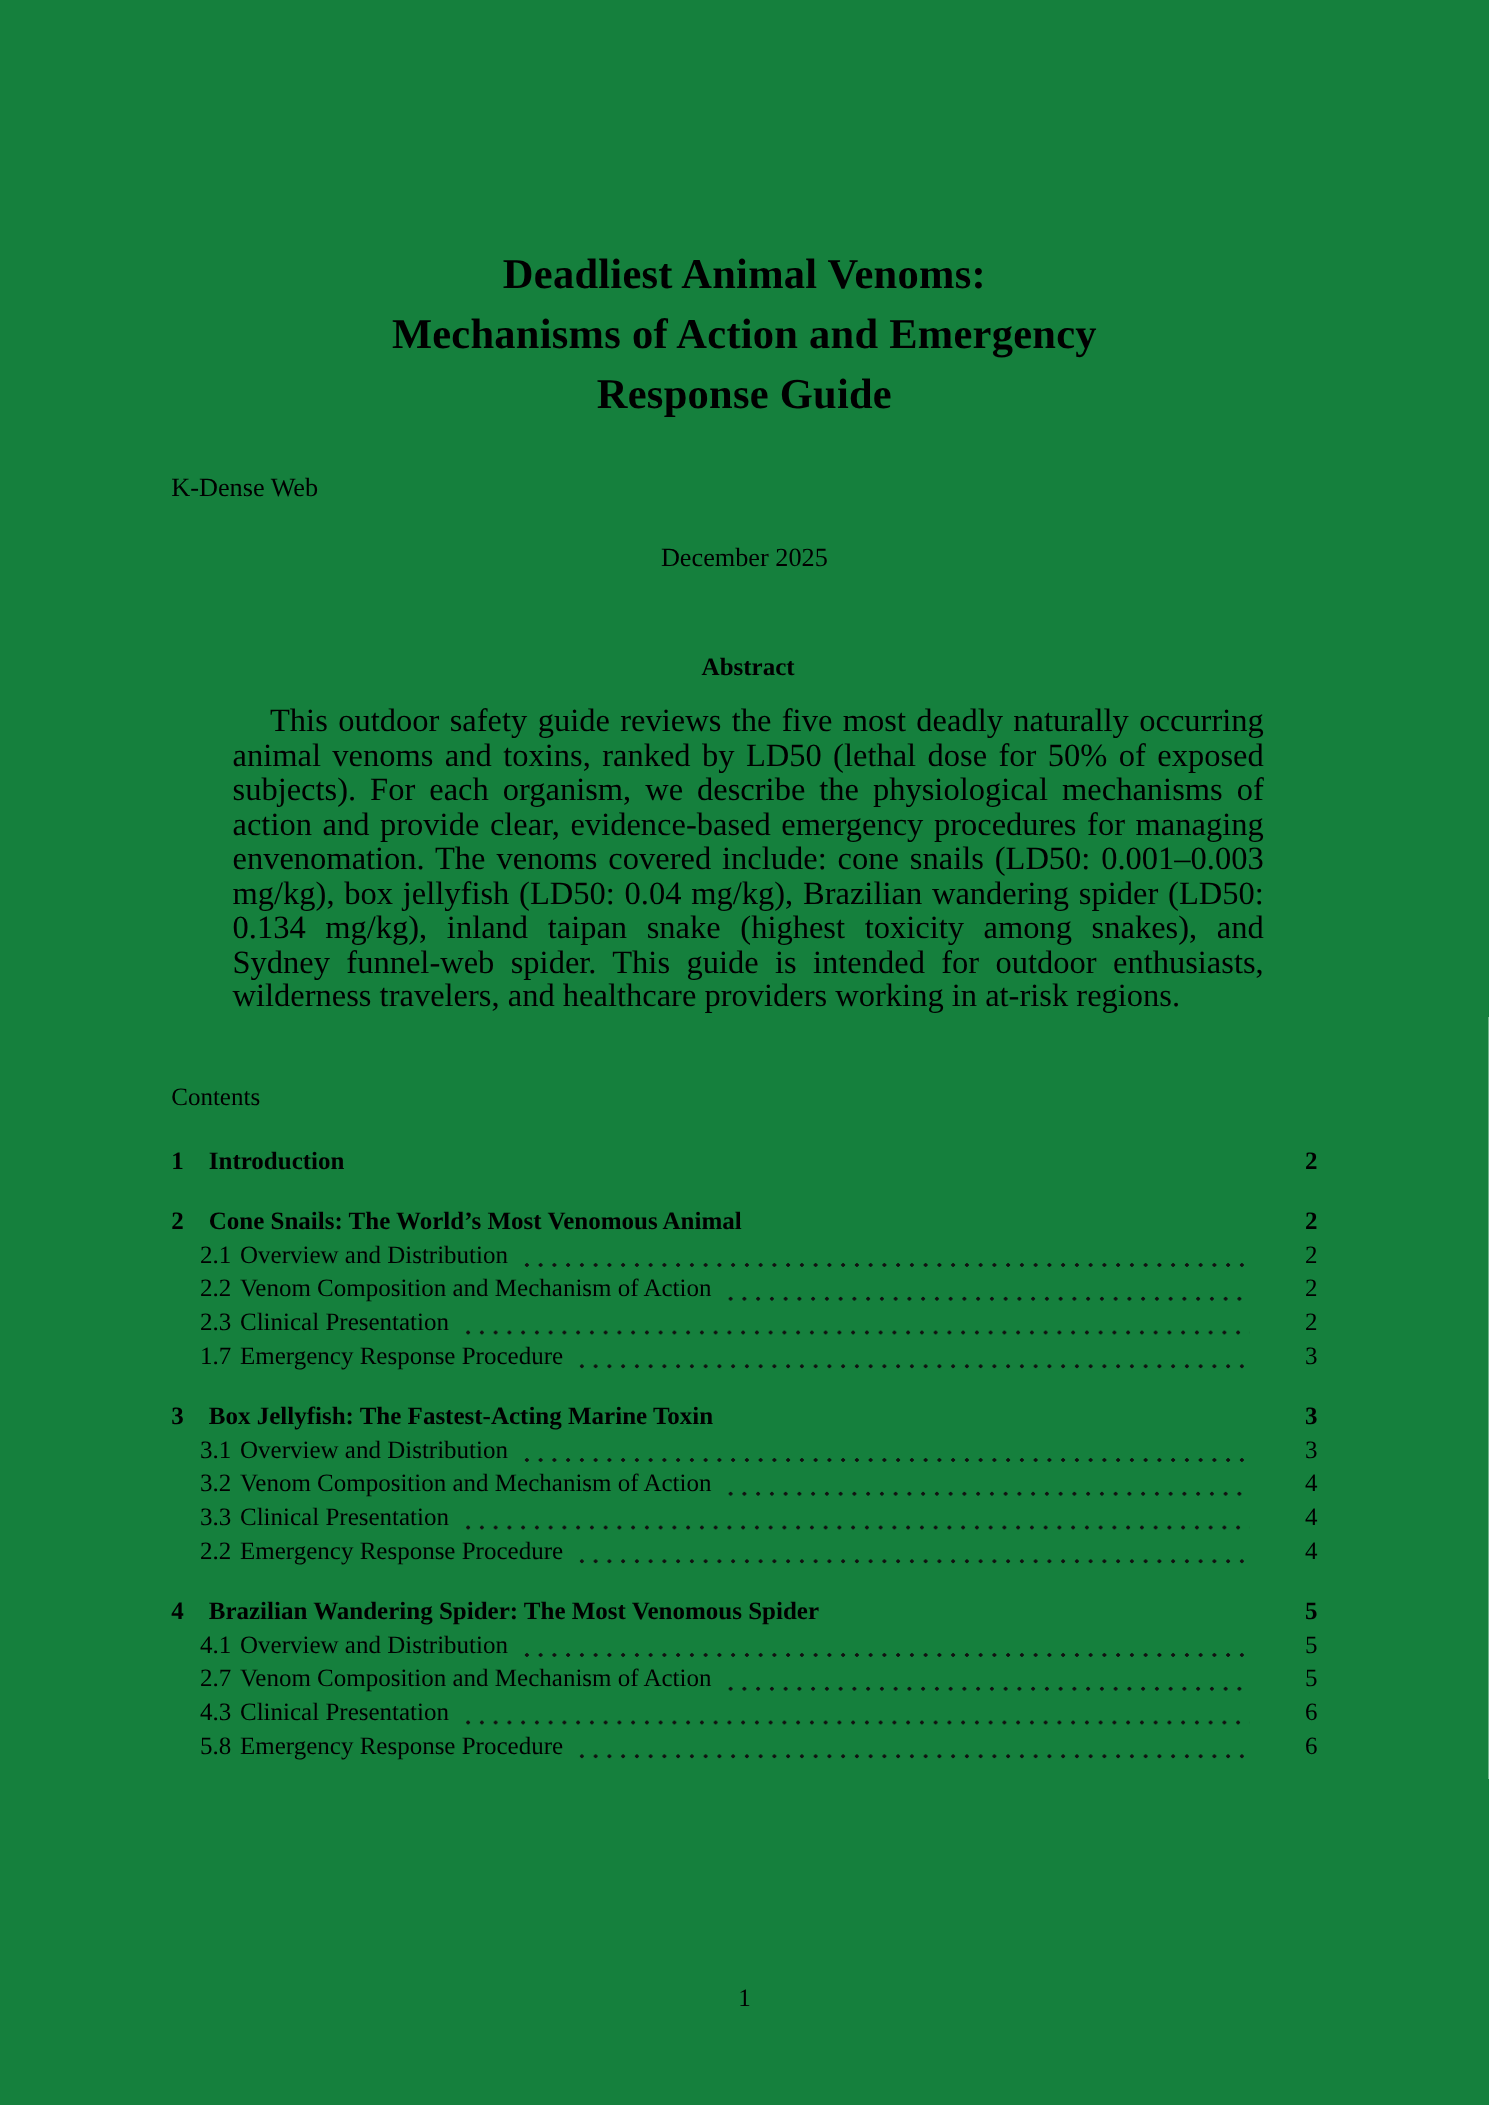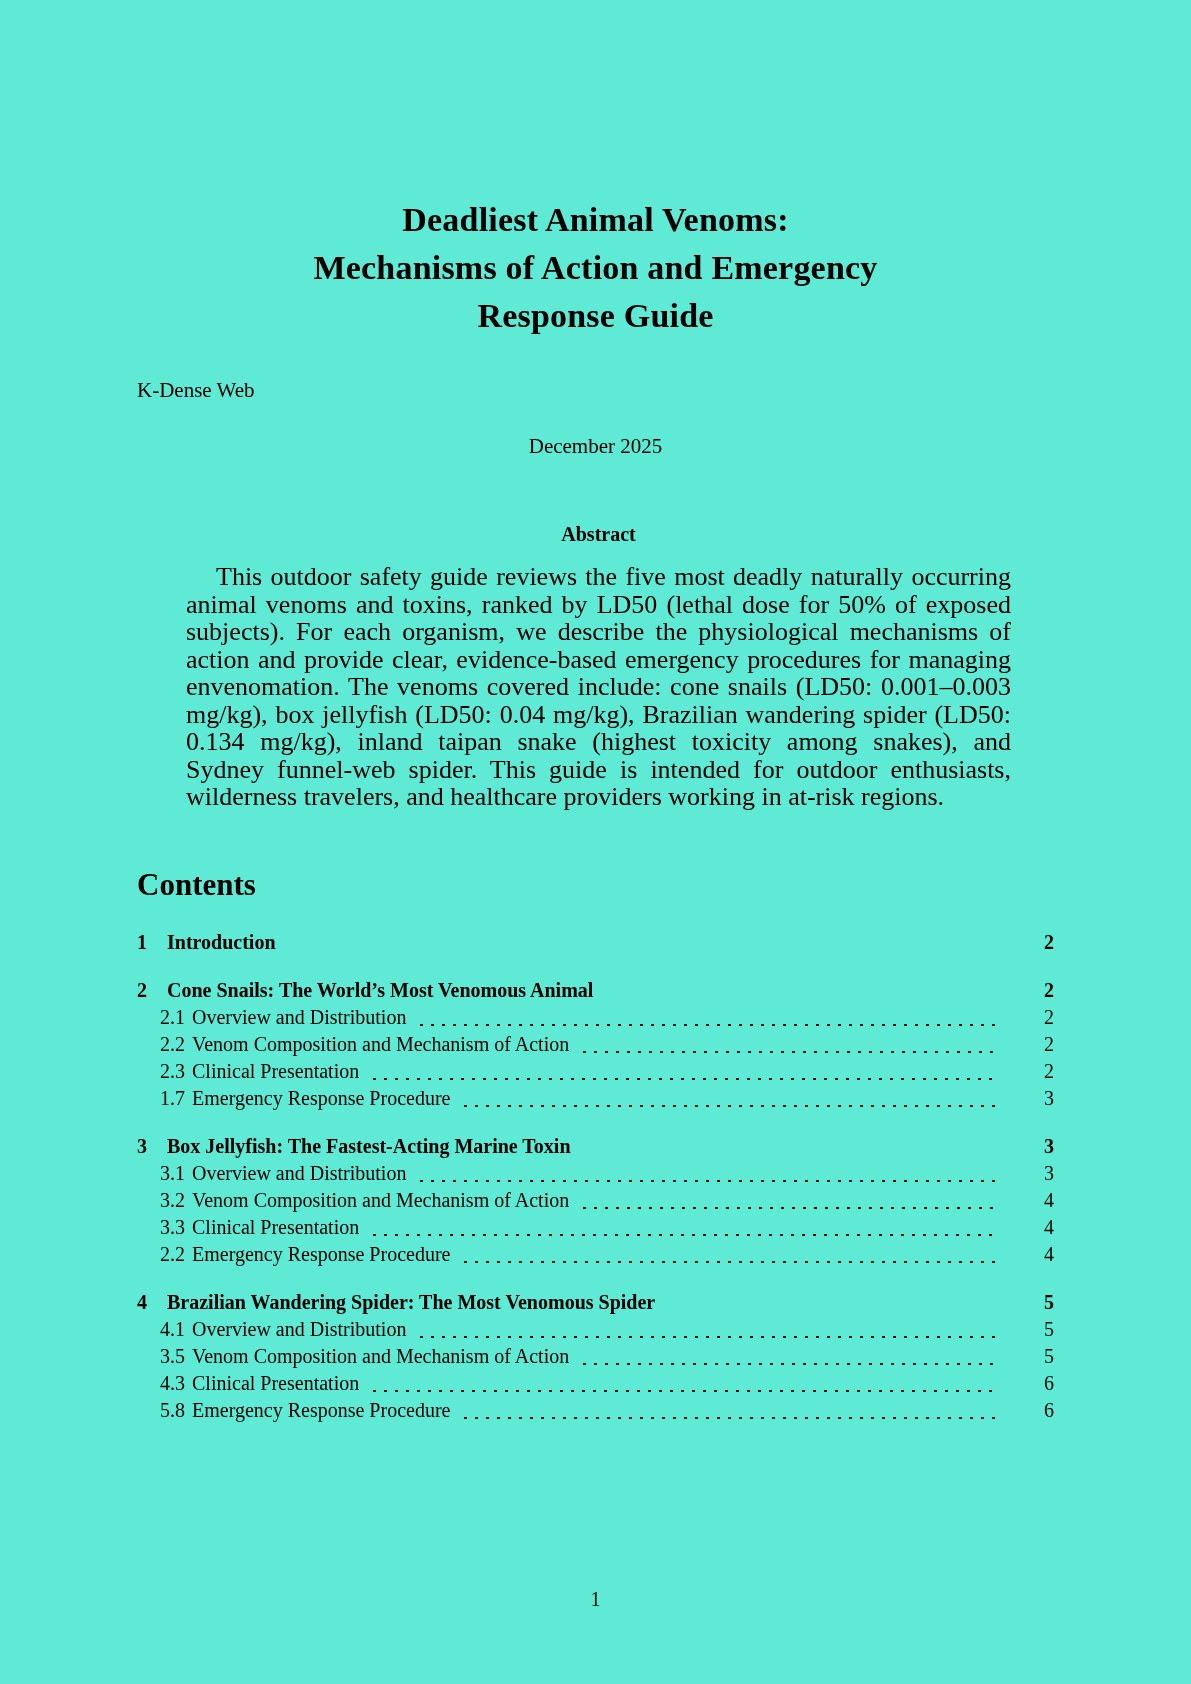--- a/index.html
+++ b/index.html
@@ -1,21 +1,21 @@
 <!DOCTYPE html>
 <html><head>
 <meta charset="utf-8">
 <style>
   * { margin: 0; padding: 0; box-sizing: border-box; }
   html, body { background: #ffffff; }
   .page {
     position: relative;
     width: 1191px;
     height: 1684px;
-    background: #5eead4;
+    background: #15803d;
     color: #000000;
     font-family: "Liberation Serif", "DejaVu Serif", serif;
     overflow: hidden;
   }
   .content {
     padding: 196px 137px 0 137px; 
   }
   
   .title-block { text-align: center; }
   .title-line {
@@ -46,22 +46,22 @@
   }
   .abstract-text {
     font-size: 26px;
     line-height: 27.5px;
     text-align: justify;
     text-indent: 30px;
   }
   
   .contents-heading {
     margin-top: 56px;
-    font-size: 31px;
-    font-weight: bold;
+    font-size: 20px;
+    font-weight: normal;
   }
   .toc { margin-top: 26px; }
   .toc-row {
     display: flex;
     align-items: baseline;
     font-size: 20px;
     line-height: 27px;
   }
   .toc-row.toc-section {
     font-weight: bold;
@@ -194,21 +194,21 @@
           <span class="toc-spacer"></span>
           <span class="toc-page">5</span>
         </div>
         <div class="toc-row toc-subsection">
           <span class="toc-number">4.1</span>
           <span class="toc-title">Overview and Distribution</span>
           <span class="toc-dots"></span>
           <span class="toc-page">5</span>
         </div>
         <div class="toc-row toc-subsection">
-          <span class="toc-number">3.5</span>
+          <span class="toc-number">2.7</span>
           <span class="toc-title">Venom Composition and Mechanism of Action</span>
           <span class="toc-dots"></span>
           <span class="toc-page">5</span>
         </div>
         <div class="toc-row toc-subsection">
           <span class="toc-number">4.3</span>
           <span class="toc-title">Clinical Presentation</span>
           <span class="toc-dots"></span>
           <span class="toc-page">6</span>
         </div>

